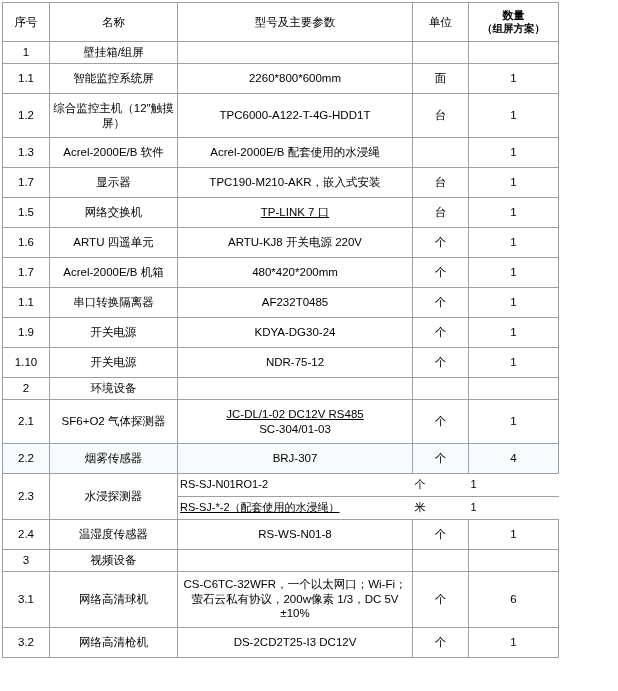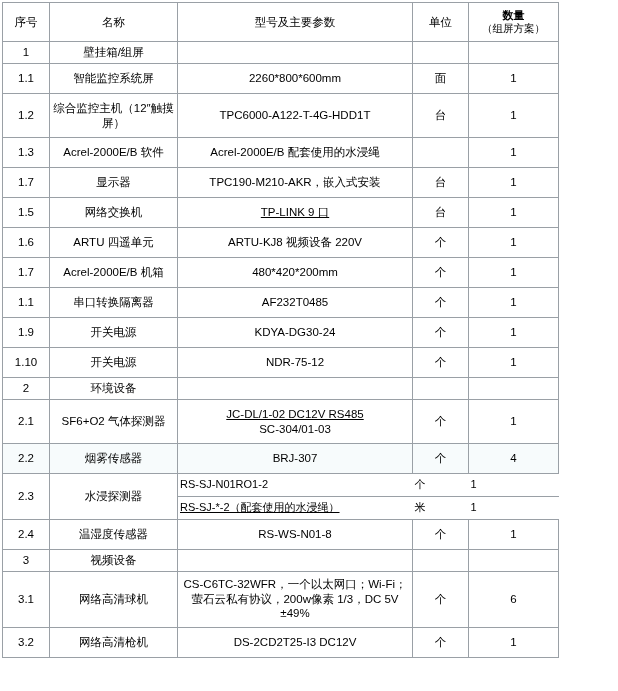--- a/index.html
+++ b/index.html
@@ -34,21 +34,21 @@
     font-size: 12.5px;
     height: 34px;
   }
   thead td.qty-head {
     font-weight: bold;
     font-size: 11px;
     line-height: 1.3;
   }
   thead td.qty-head .sub {
     font-size: 10.5px;
-    font-weight: normal;
+    font-weight: bold;
     display: block;
   }
   .col-no    { width: 47px; }
   .col-name  { width: 128px; }
   .col-model { width: 235px; }
   .col-unit  { width: 56px; }
   .col-qty   { width: 90px; }
 
   td.name-cell { font-size: 11.5px; }
   td.model-cell { font-size: 11px; }
@@ -140,28 +140,28 @@
     <tr class="row-h-md">
       <td class="no-cell">1.7</td>
       <td class="name-cell">显示器</td>
       <td class="model-cell">TPC190-M210-AKR，嵌入式安装</td>
       <td>台</td>
       <td>1</td>
     </tr>
     <tr class="row-h-md">
       <td class="no-cell">1.5</td>
       <td class="name-cell">网络交换机</td>
-      <td class="model-cell uline">TP-LINK 9 口</td>
+      <td class="model-cell uline">TP-LINK 7 口</td>
       <td>台</td>
       <td>1</td>
     </tr>
     <tr class="row-h-md">
       <td class="no-cell">1.6</td>
       <td class="name-cell">ARTU 四遥单元</td>
-      <td class="model-cell">ARTU-KJ8 视频设备 220V</td>
+      <td class="model-cell">ARTU-KJ8 开关电源 220V</td>
       <td>个</td>
       <td>1</td>
     </tr>
     <tr class="row-h-md">
       <td class="no-cell">1.7</td>
       <td class="name-cell">Acrel-2000E/B 机箱</td>
       <td class="model-cell">480*420*200mm</td>
       <td>个</td>
       <td>1</td>
     </tr>
@@ -263,21 +263,21 @@
       <td class="model-cell"></td>
       <td></td>
       <td></td>
     </tr>
     <tr class="row-h-xl">
       <td class="no-cell">3.1</td>
       <td class="name-cell">网络高清球机</td>
       <td class="model-cell model-multi">
         <span>CS-C6TC-32WFR，一个以太网口；Wi-Fi；</span>
         <span>萤石云私有协议，200w像素 1/3，DC 5V</span>
-        <span>±49%</span>
+        <span>±10%</span>
       </td>
       <td>个</td>
       <td>6</td>
     </tr>
     <tr class="row-h-md">
       <td class="no-cell">3.2</td>
       <td class="name-cell">网络高清枪机</td>
       <td class="model-cell">DS-2CD2T25-I3 DC12V</td>
       <td>个</td>
       <td>1</td>

